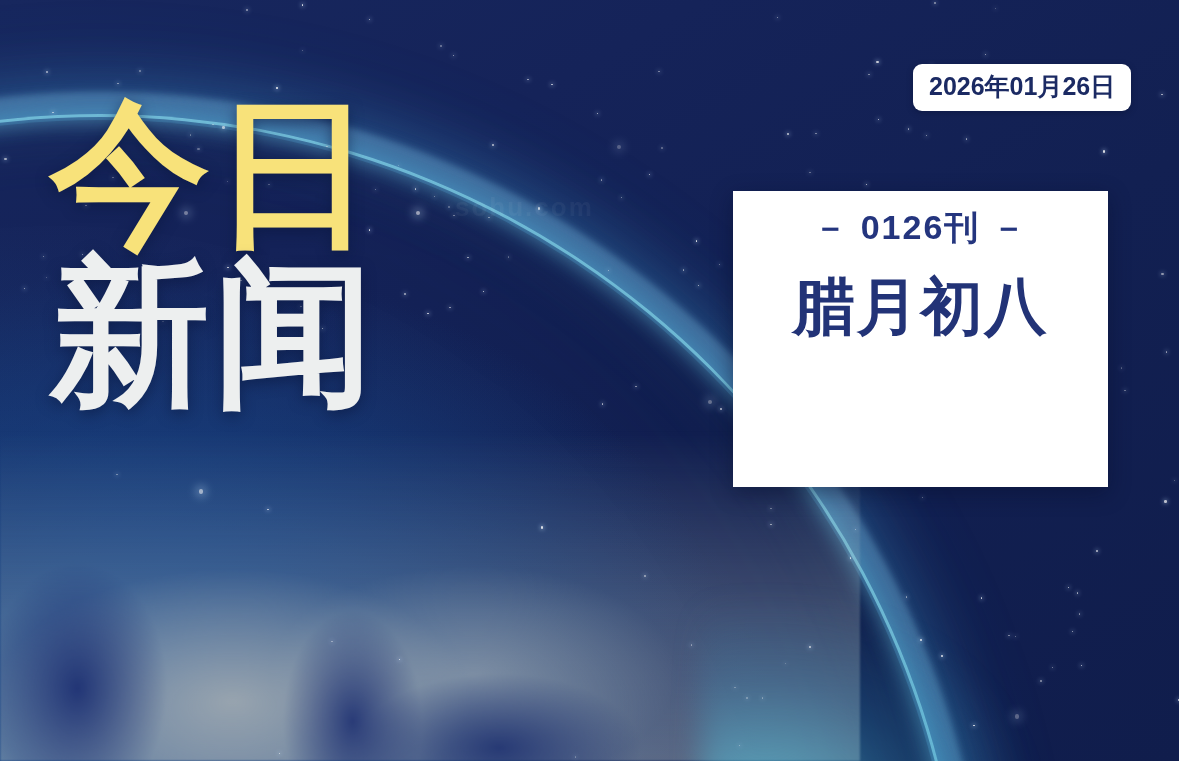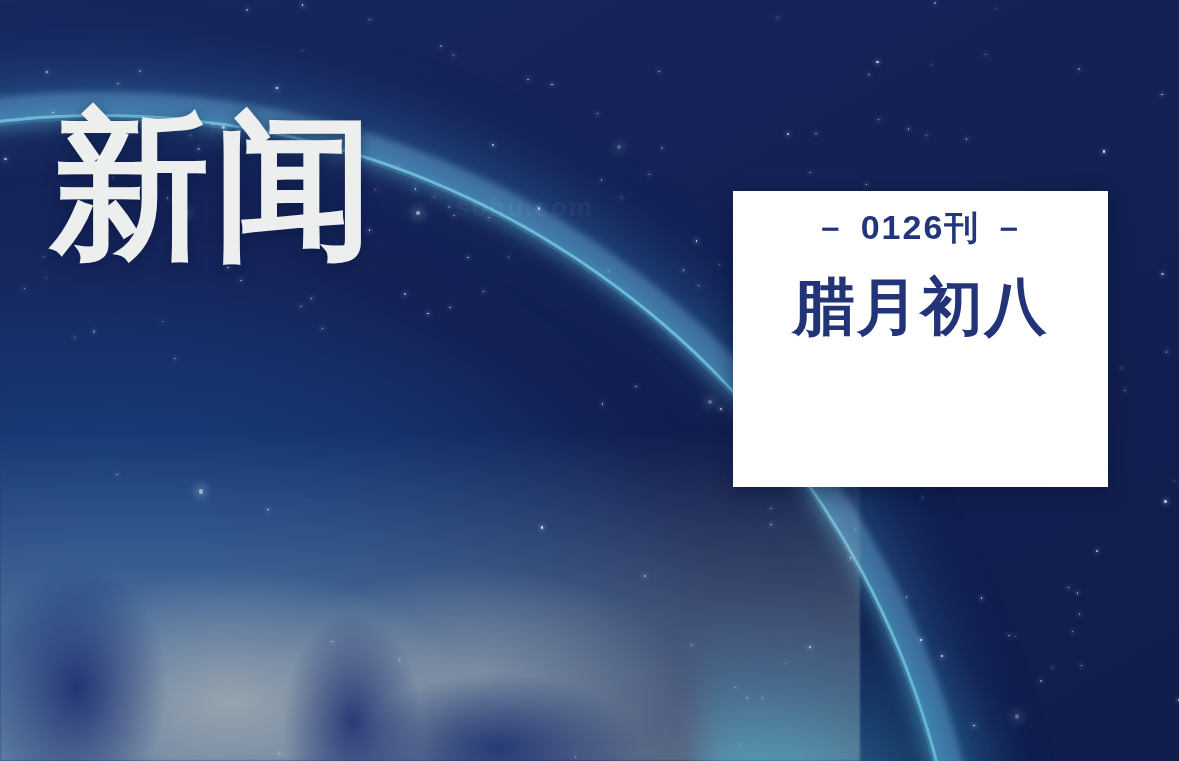--- a/index.html
+++ b/index.html
@@ -380,23 +380,25 @@
       <i style="left: 683.1px; top: 269.3px; width: 1.4px; height: 1.4px; opacity: 0.57;"></i>
       <i style="left: 198.8px; top: 489.4px; width: 4.2px; height: 4.2px; opacity: 0.58; box-shadow: rgba(200, 230, 255, 0.7) 0px 0px 10px 3px;"></i>
       <i style="left: 876.3px; top: 60.6px; width: 2.4px; height: 2.4px; opacity: 0.76;"></i>
       <i style="left: 267.4px; top: 508.5px; width: 1.4px; height: 1.4px; opacity: 0.73;"></i>
       <i style="left: 743px; top: 456.8px; width: 1.4px; height: 1.4px; opacity: 0.34;"></i>
     </div>
 
   <div class="watermark">sohu.com</div>
 
   <div class="title-block">
+    <div class="title-line1">今日</div>
     <div class="title-line2">新闻</div>
   </div>
 
+  <div class="date-badge">2026年01月26日</div>
 
 
   <div class="info-card">
     <div class="issue">－ 0126刊 －</div>
     <div class="lunar">腊月初八</div>
   </div>
 
 
 </div>
 

